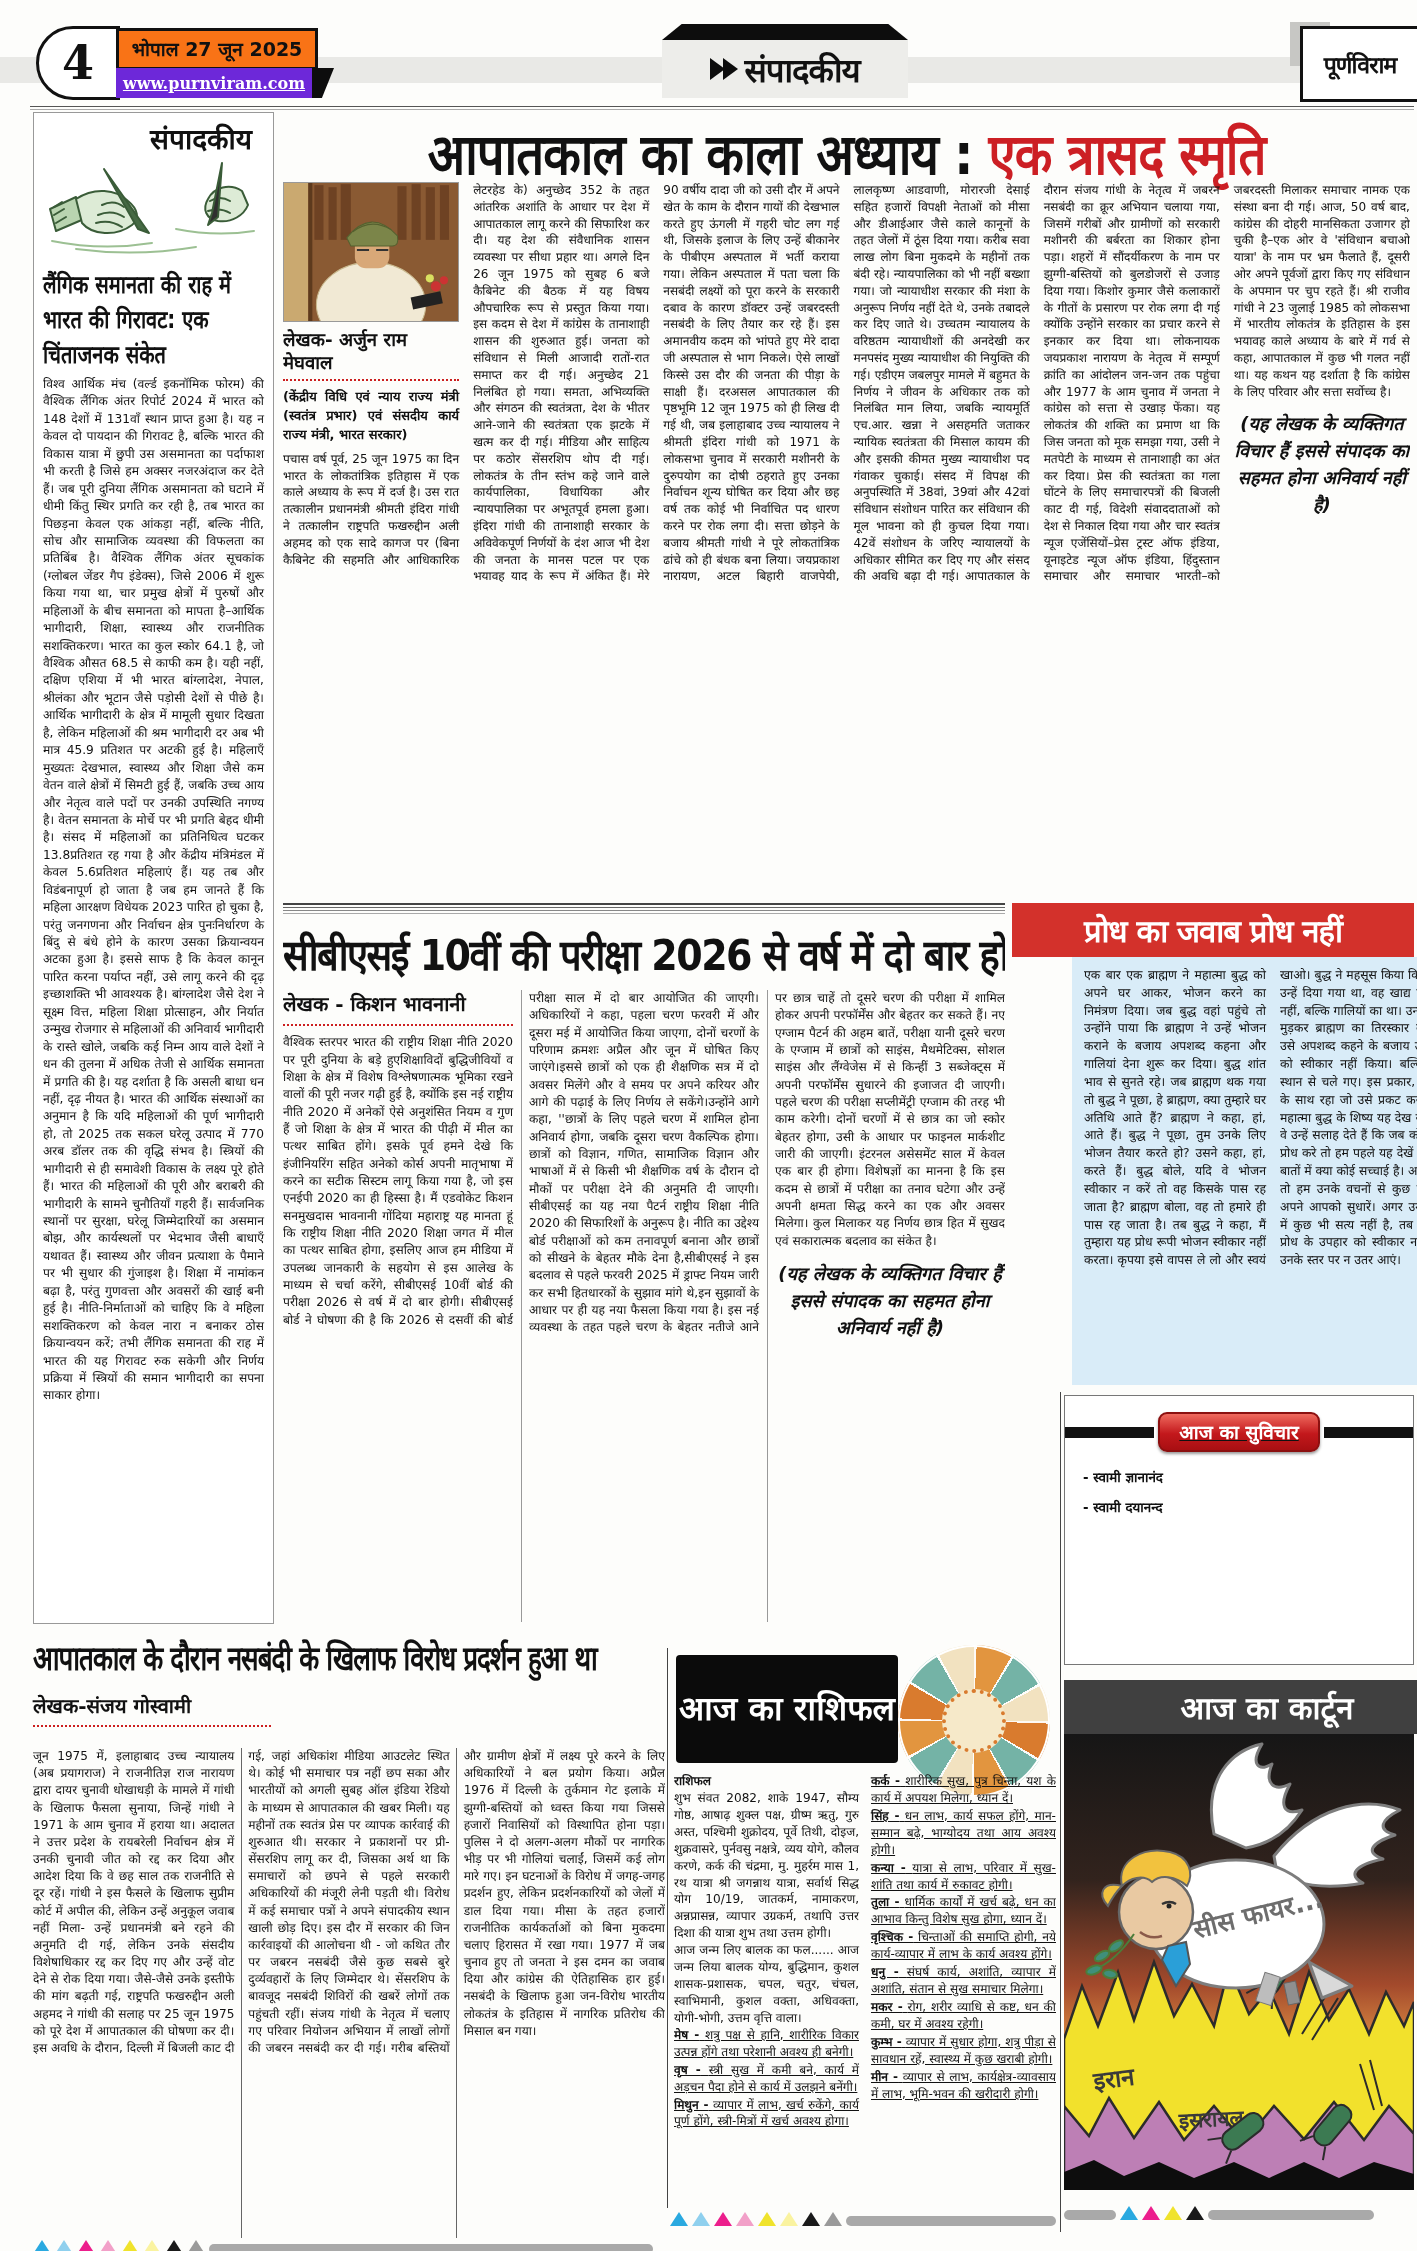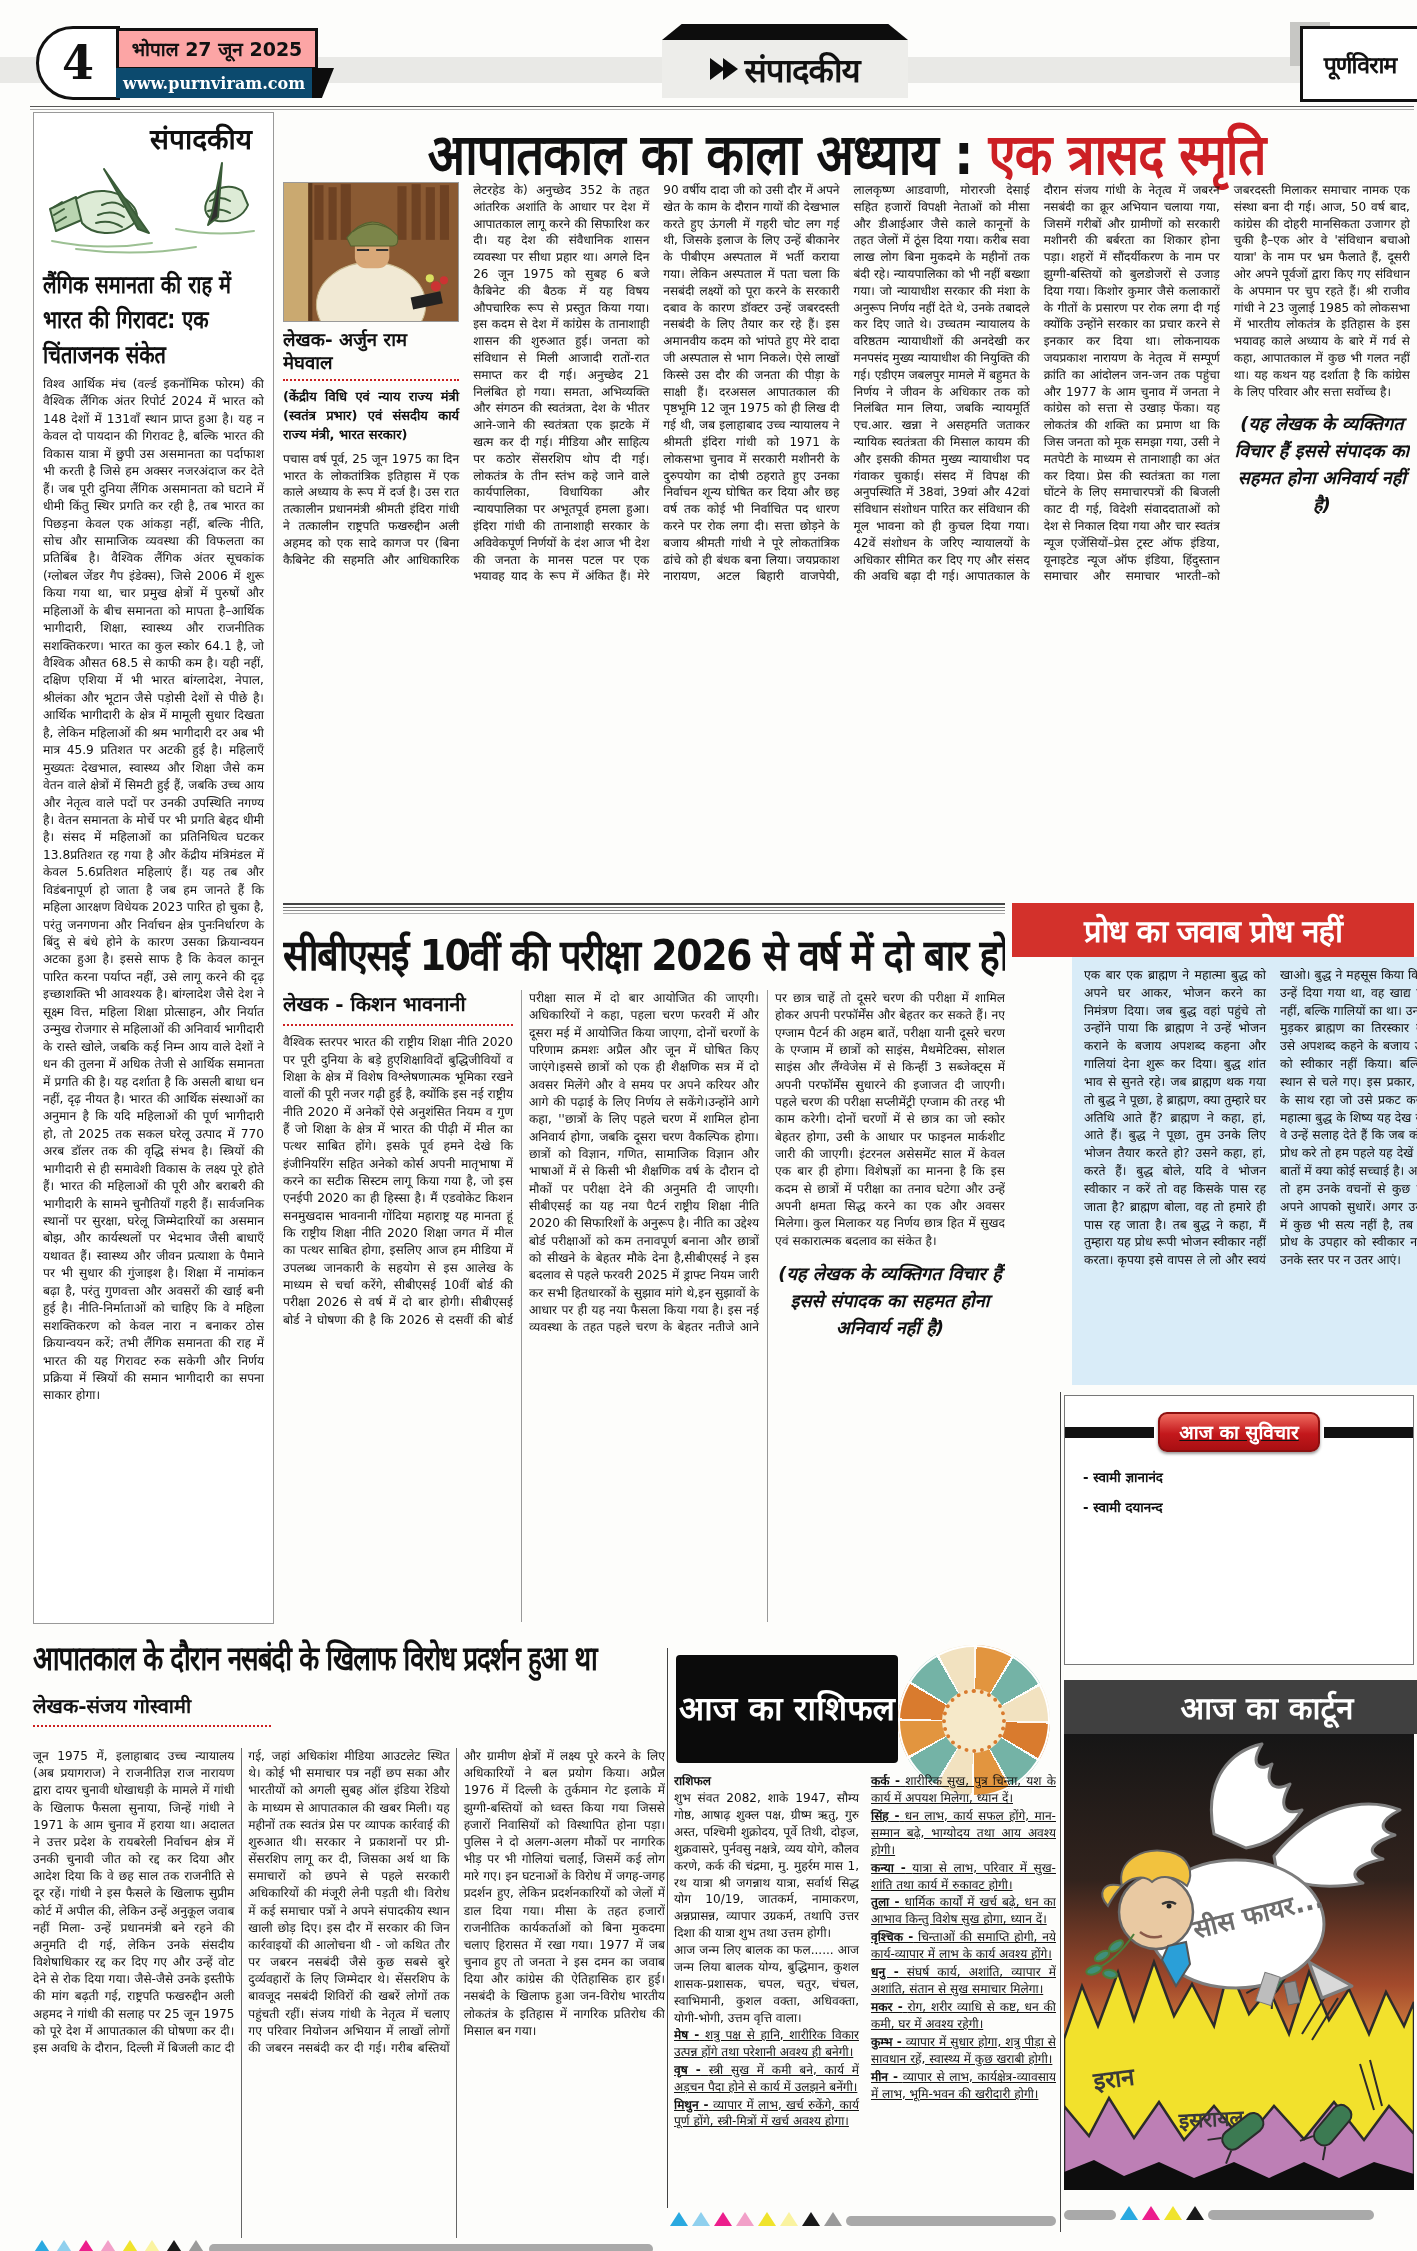--- a/index.html
+++ b/index.html
@@ -3,25 +3,25 @@
 <meta charset="utf-8">
 <style>
   html,body{margin:0;padding:0;background:#fff;}
   .page{position:relative;width:1417px;height:2251px;background:#fdfdfb;font-family:"DejaVu Sans",sans-serif;color:#111;overflow:hidden;}
   .abs{position:absolute;}
   
   .band{left:0;top:57px;width:1417px;height:26px;background:#e9e9e6;}
   .pageno{left:36px;top:26px;width:78px;height:68px;background:#fff;border:3px solid #111;
     border-radius:44px 0 0 44px;display:flex;align-items:center;justify-content:center;
     font:bold 46px "DejaVu Serif",serif;}
-  .datebox{left:116px;top:28px;width:196px;height:36px;background:#fca5a5;border:3px solid #111;
+  .datebox{left:116px;top:28px;width:196px;height:36px;background:#f97316;border:3px solid #111;
     display:flex;align-items:center;justify-content:center;font-weight:bold;font-size:19px;}
-  .sitestrip{left:116px;top:68px;width:196px;height:30px;background:#0c4a6e;color:#fff;
+  .sitestrip{left:116px;top:68px;width:196px;height:30px;background:#6d28d9;color:#fff;
     display:flex;align-items:center;justify-content:center;
-    font:bold 16px "DejaVu Serif",serif;}
+    font:bold 16px "DejaVu Serif",serif;text-decoration:underline;}
   .sitetail{left:312px;top:68px;width:22px;height:30px;background:#0d0d0d;
     clip-path:polygon(0 0,100% 0,45% 100%,0 100%);}
   .flag{left:662px;top:24px;width:246px;height:16px;background:#0d0d0d;
     clip-path:polygon(8% 0,92% 0,100% 100%,0 100%);}
   .sectionbox{left:662px;top:40px;width:246px;height:58px;background:#ededea;
     display:flex;align-items:center;justify-content:center;gap:6px;}
   .chev{width:0;height:0;border-top:11px solid transparent;border-bottom:11px solid transparent;border-left:15px solid #0d0d0d;}
   .chev.c2{margin-left:-8px;}
   .sectionbox .lbl{font-weight:bold;font-size:33px;letter-spacing:-1px;}
   .mastbg1{left:1290px;top:22px;width:40px;height:44px;background:#c7c7c4;}

